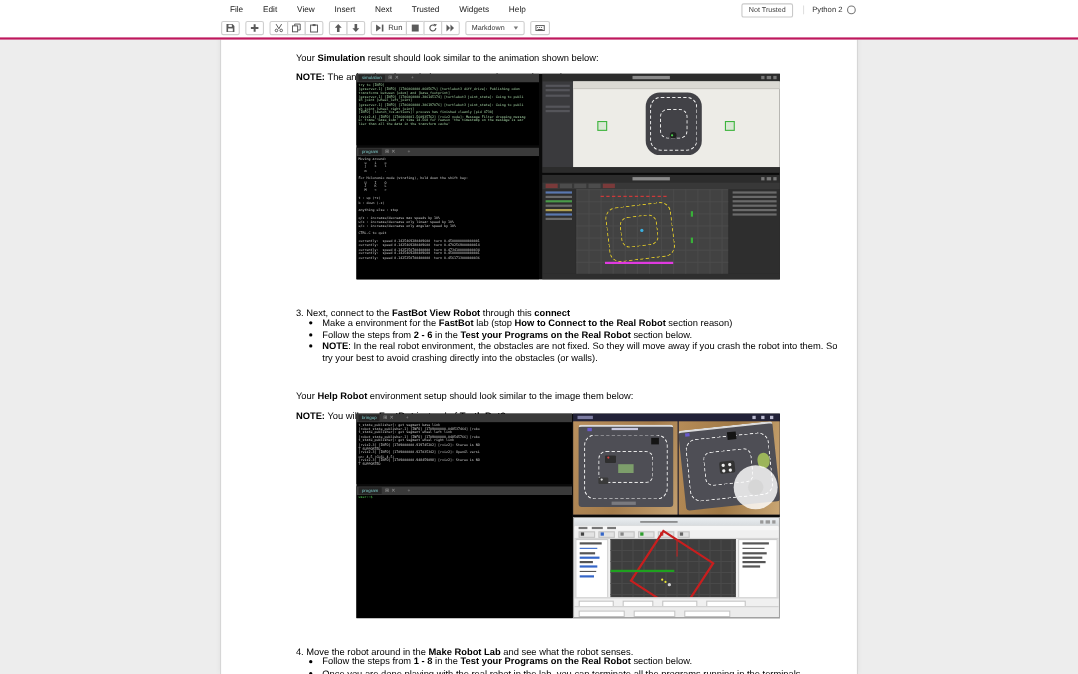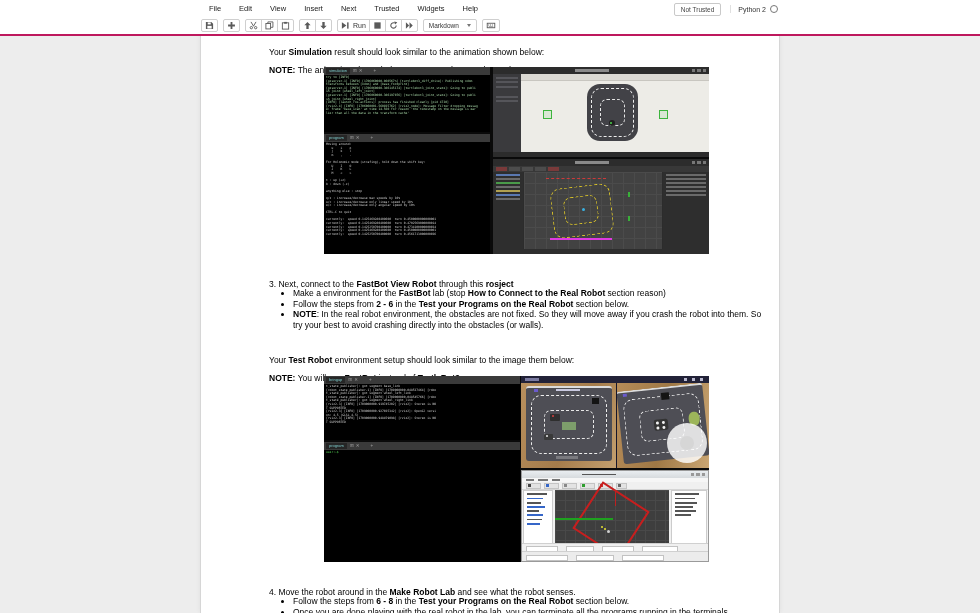--- a/index.html
+++ b/index.html
@@ -356,29 +356,29 @@
             <div class="prow"></div>
             <div class="prow"></div>
             <div class="prow"></div>
             <div class="prow"></div>
             <div class="prow"></div>
         </div>
         <div class="rvd-status"></div>
       </div>
     </div>
 
-    <p class="md" style="top:236px;left:68px;"><span class="num">3.</span>&nbsp;<span>Next, connect to the </span><span class="b">FastBot View Robot</span><span> through this </span><span class="b">rosject</span></p>
+    <p class="md" style="top:236px;left:68px;"><span class="num">3.</span>&nbsp;<span>Next, connect to the </span><span class="b">FastBot View Robot</span><span> through this </span><span class="b">connect</span></p>
 
     <ul class="blist" style="top:254px;">
       <li><span>Make a environment for the </span><span class="b">FastBot</span><span> lab (stop </span><span class="b">How to Connect to the Real Robot</span><span> section reason)</span></li>
       <li><span>Follow the steps from </span><span class="b">2 - 6</span><span> in the </span><span class="b">Test your Programs on the Real Robot</span><span> section below.</span></li>
       <li><span class="b">NOTE</span><span>: In the real robot environment, the obstacles are not fixed. So they will move away if you crash the robot into them. So try your best to avoid crashing directly into the obstacles (or walls).</span></li>
     </ul>
 
-    <p class="md" style="top:312px;left:68px;"><span>Your </span><span class="b">Test Robot</span><span> environment setup should look similar to the image them below:</span></p>
+    <p class="md" style="top:312px;left:68px;"><span>Your </span><span class="b">Help Robot</span><span> environment setup should look similar to the image them below:</span></p>
 
     <p class="md" style="top:330px;left:68px;"><span class="b">NOTE:</span><span> You will use </span><span class="b">FastBot</span><span> instead of </span><span class="b">TurtleBot3</span></p>
 
     <div class="shot" id="shot2">
 
       <div class="win" style="left:0;top:0;width:196px;height:64px;background:#000;">
         <div class="tbar">
           <span class="ttab">bringup</span>
           <span class="tico">⊞</span>
           <span class="tico">✕</span>
@@ -520,18 +520,18 @@
           <span class="tbox" style="left:4px;width:40px;top:2.5px;"></span>
           <span class="tbox" style="left:54px;width:36px;top:2.5px;"></span>
           <span class="tbox" style="left:100px;width:40px;top:2.5px;"></span>
         </div>
       </div>
     </div>
 
     <p class="md" style="top:544px;left:68px;"><span class="num">4.</span>&nbsp;<span>Move the robot around in the </span><span class="b">Make Robot Lab</span><span> and see what the robot senses.</span></p>
 
     <ul class="blist" style="top:562px;">
-      <li><span>Follow the steps from </span><span class="b">6 - 8</span><span> in the </span><span class="b">Test your Programs on the Real Robot</span><span> section below.</span></li>
+      <li><span>Follow the steps from </span><span class="b">1 - 8</span><span> in the </span><span class="b">Test your Programs on the Real Robot</span><span> section below.</span></li>
       <li><span>Once you are done playing with the real robot in the lab, you can terminate all the programs running in the terminals.</span></li>
     </ul>
 
   </div>
 </div>
 
 </body></html>

